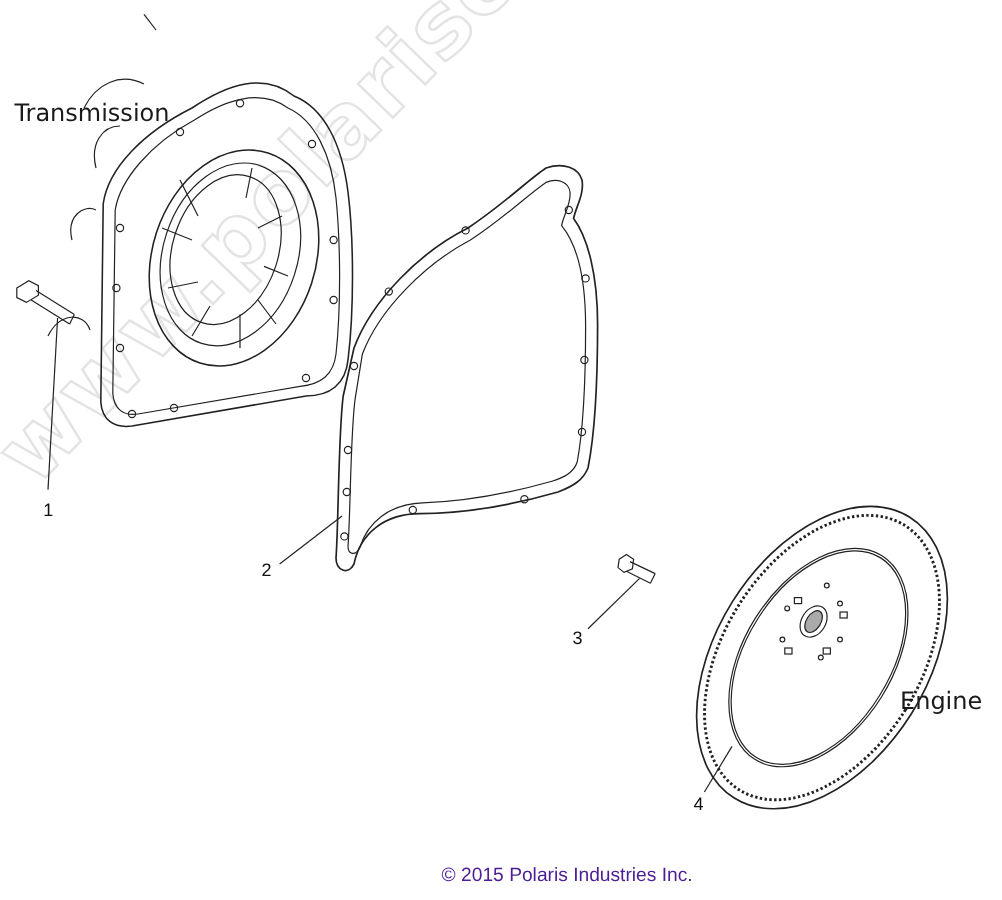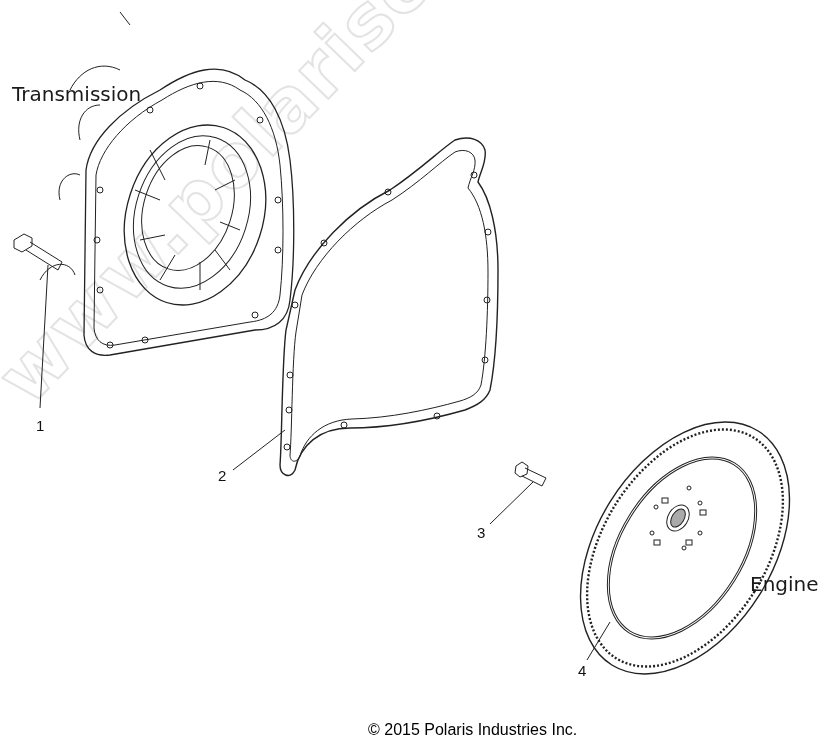--- a/index.html
+++ b/index.html
@@ -6,21 +6,21 @@
   body { width: 835px; height: 750px; position: relative; overflow: hidden; font-family: "DejaVu Sans", sans-serif; }
   .label { position: absolute; color: #1a1a1a; font-family: "DejaVu Sans", sans-serif; }
   .callout { position: absolute; color: #111; font-size: 15px; font-family: "Liberation Sans", sans-serif; }
   svg.drawing { position: absolute; left: 0; top: 0; }
   .watermark {
     position: absolute; left: -20px; top: 360px; width: 1100px;
     transform: rotate(-46deg); transform-origin: 0 0;
     font-family: "DejaVu Sans", sans-serif; font-weight: bold; font-size: 74px;
     color: transparent; -webkit-text-stroke: 2px #e3e3e3; letter-spacing: 2px; white-space: nowrap;
   }
-  .copyright { position: absolute; left: 368px; top: 721px; font-size: 16px; font-family: "Liberation Sans", sans-serif; color: #000000; }
+  .copyright { position: absolute; left: 368px; top: 721px; font-size: 16px; font-family: "Liberation Sans", sans-serif; color: #4c1d95; }
 </style>
 </head>
 <body>
 
 <div class="watermark">www.polarisersatzteile.de</div>
 
 <svg class="drawing" width="835" height="750" viewBox="0 0 835 750">
   <g fill="none" stroke="#222" stroke-width="1">
 
     <g>

